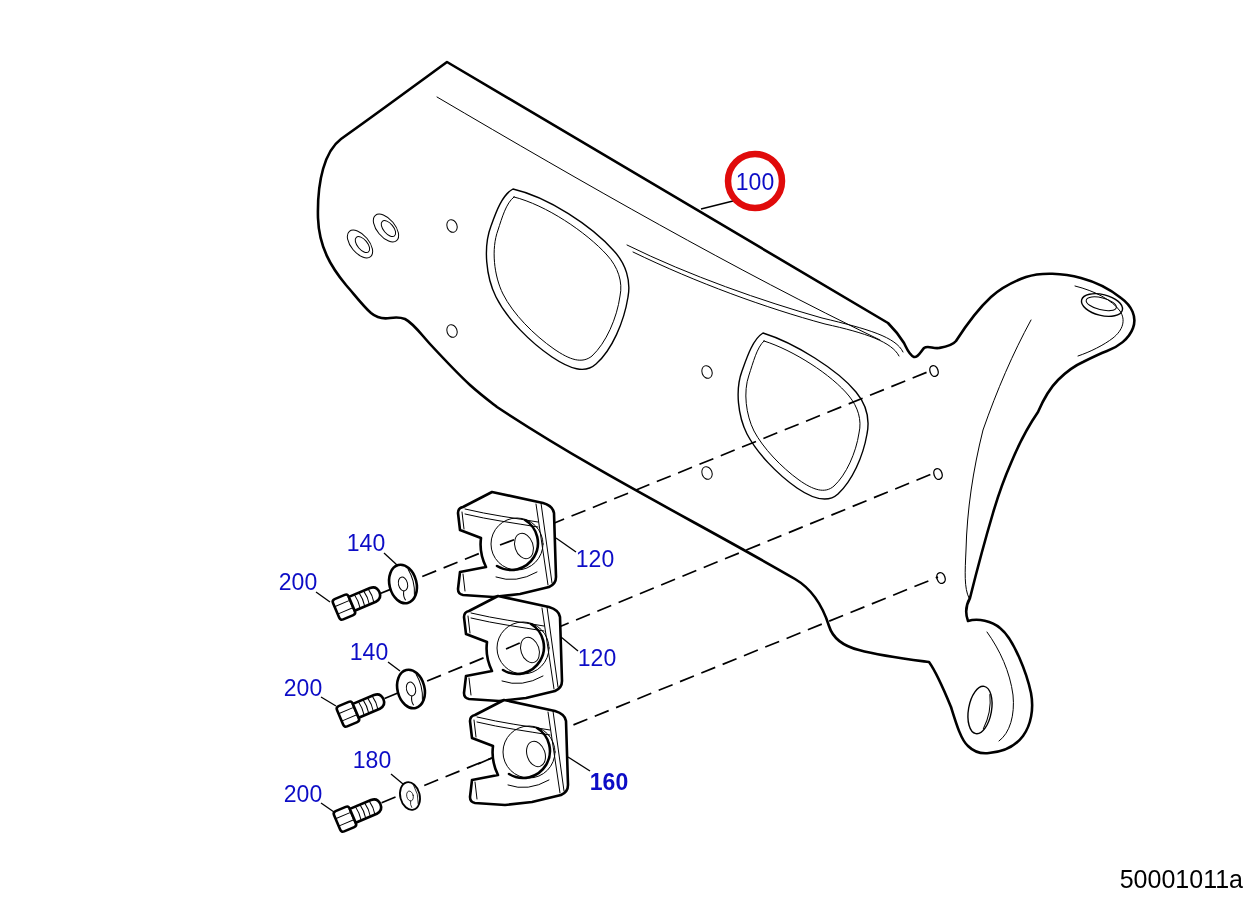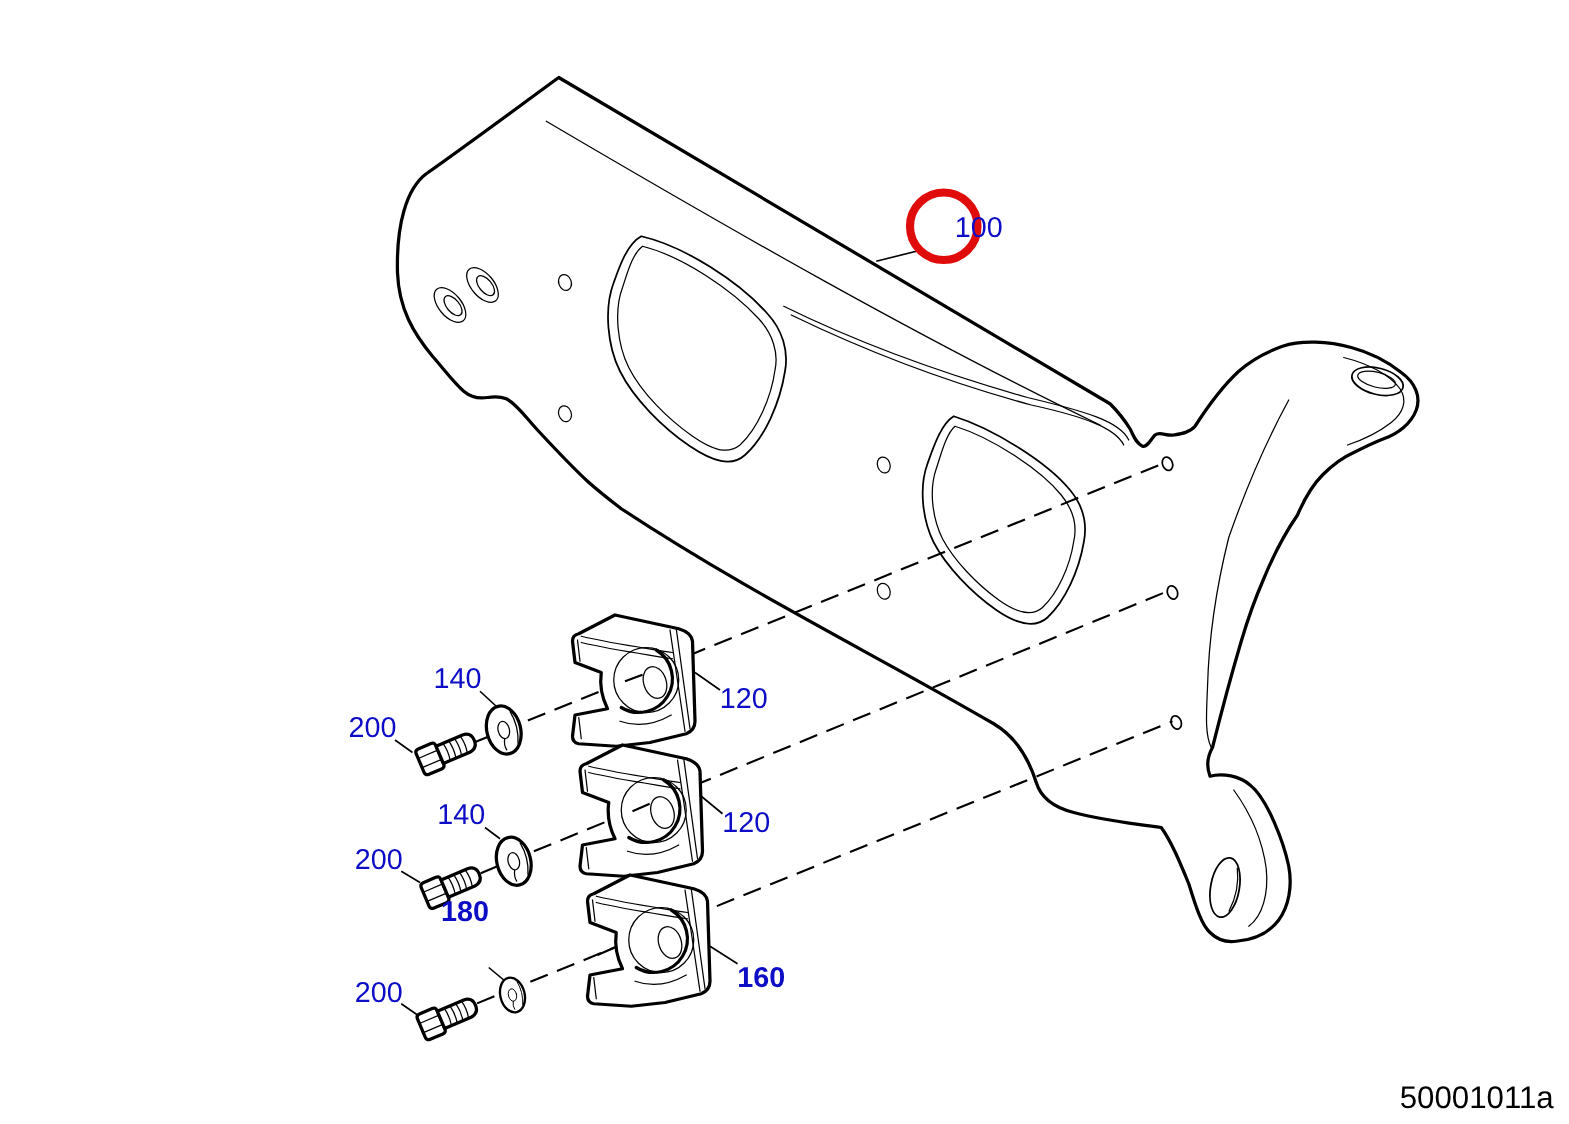--- a/index.html
+++ b/index.html
@@ -192,25 +192,25 @@
     <path class="leader" d="M321,697 L336,706"></path>
     <path class="leader" d="M561,637 L578,651"></path>
     <path class="leader" d="M391,774 L403,784"></path>
     <path class="leader" d="M321,803 L334,812"></path>
     <path class="leader" d="M568,757 L590,771"></path>
   </g>
 
   <circle class="ring" cx="755" cy="181" r="27"></circle>
 </svg>
 
-  <span class="callout" style="left:755px;top:182px;margin-left:28px;">100</span>
+  <span class="callout" style="left:755px;top:182px;">100</span>
   <span class="callout" style="left:366px;top:543px;">140</span>
   <span class="callout" style="left:298px;top:582px;">200</span>
   <span class="callout" style="left:595px;top:559px;">120</span>
   <span class="callout" style="left:369px;top:652px;">140</span>
   <span class="callout" style="left:303px;top:688px;">200</span>
   <span class="callout" style="left:597px;top:658px;">120</span>
-  <span class="callout" style="left:372px;top:729px;font-weight:bold;">180</span>
+  <span class="callout" style="left:372px;top:760px;">180</span>
   <span class="callout" style="left:303px;top:794px;">200</span>
   <span class="callout" style="left:609px;top:782px;font-weight:bold;">160</span>
 
   <span class="doc-id" style="left:1243px;top:879px;">50001011a</span>
 </div>
 
 </body></html>

